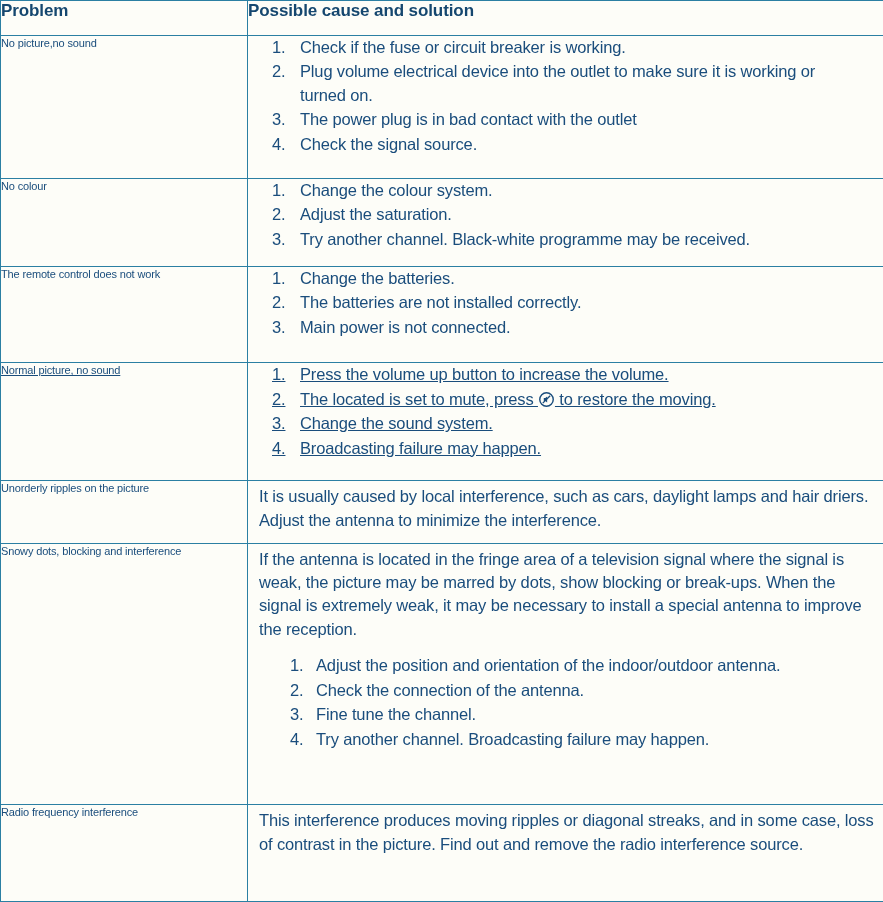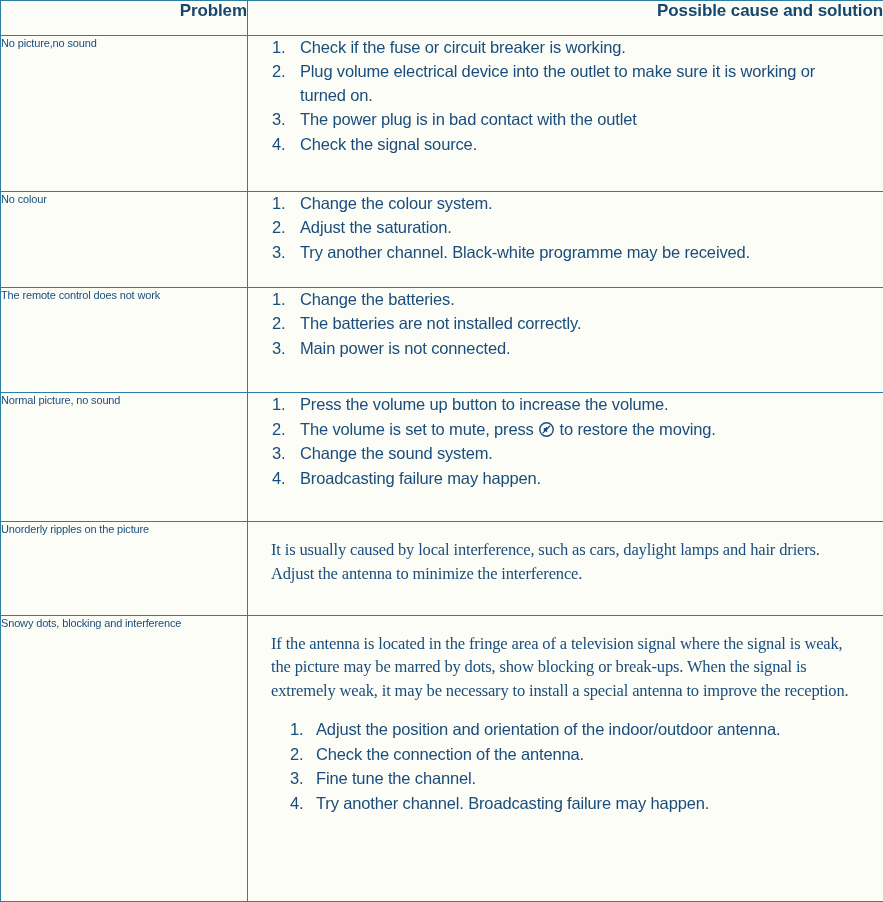--- a/index.html
+++ b/index.html
@@ -33,21 +33,21 @@
     vertical-align: top;
     padding: 0;
     background: #fdfdf8;
     box-sizing: border-box;
   }
 
   
   thead th {
     height: 35px;
     border-bottom: 3px solid #15476f;
-    text-align: right;
+    text-align: left;
     vertical-align: middle;
     font-size: 17px;
     font-weight: bold;
     letter-spacing: -0.1px;
     color: #15476f;
     padding: 0 4px;
   }
 
   
   .problem-cell {
@@ -60,25 +60,24 @@
   
   .solution-cell {
     font-size: 16.5px;
     line-height: 1.30;
     padding: 8px 10px 6px 0px;
     letter-spacing: -0.15px;
   }
 
   
   .solution-cell p.para {
-    margin: 16px;
+    margin: 4px;
     padding-left: 7px;
     padding-right: 4px;
     line-height: 1.42;
-    font-family: Liberation Serif, serif;
   }
   .solution-cell p.para + ol.steps {
     margin-top: 13px;
   }
 
   
   ol.steps {
     list-style: none;
     margin: 0;
     padding: 0;
@@ -115,21 +114,21 @@
     vertical-align: -2px;
     margin: 0 1px;
   }
   .mute-icon svg { display: block; }
 
   
   tr.r0 td { height: 133px; }
   tr.r1 td { height: 82px; margin-left: 28px; }
   tr.r2 td { height: 90px; }
   tr.r3 td { height: 60px; }
-  tr.r4 td { height: 110px; }
+  tr.r4 td { height: 110px; text-decoration: underline; }
   tr.r5 td { height: 58px; }
   tr.r6 td { height: 244px; }
   tr.r7 td { height: 90px; }
 </style>
 </head>
 <body>
 
 <table class="troubleshoot-table">
   <colgroup>
     <col class="col-problem">
@@ -211,21 +210,21 @@
     <tr class="r4">
       <td class="problem-cell">Normal picture, no sound</td>
       <td class="solution-cell">
         <ol class="steps">
           <li>
             <span class="num">1.</span>
             <span class="txt">Press the volume up button to increase the volume.</span>
           </li>
           <li>
             <span class="num">2.</span>
-            <span class="txt"><span>The volume is set to mute, press </span><span class="mute-icon"><svg viewBox="0 0 16 16" width="15" height="15">
+            <span class="txt"><span>The located is set to mute, press </span><span class="mute-icon"><svg viewBox="0 0 16 16" width="15" height="15">
                     <circle cx="8" cy="8" r="7.2" fill="none" stroke="#1a4d7c" stroke-width="1.5"></circle>
                     <path d="M5.1 6.5 L6.7 6.5 L8.7 4.7 L8.7 11.3 L6.7 9.5 L5.1 9.5 Z" fill="#1a4d7c"></path>
                     <line x1="4.0" y1="11.9" x2="11.9" y2="4.0" stroke="#1a4d7c" stroke-width="1.4"></line>
                   </svg></span><span> to restore the moving.</span></span>
           </li>
           <li>
             <span class="num">3.</span>
             <span class="txt">Change the sound system.</span>
           </li>
           <li>
@@ -261,15 +260,21 @@
             <span class="txt">Fine tune the channel.</span>
           </li>
           <li>
             <span class="num">4.</span>
             <span class="txt">Try another channel. Broadcasting failure may happen.</span>
           </li>
         </ol>
       </td>
     </tr>
 
+    <tr class="r7">
+      <td class="problem-cell">Radio frequency interference</td>
+      <td class="solution-cell">
+        <p class="para">This interference produces moving ripples or diagonal streaks, and in some case, loss of contrast in the picture. Find out and remove the radio interference source.</p>
+      </td>
+    </tr>
 
   </tbody>
 </table>
 
 </body></html>

